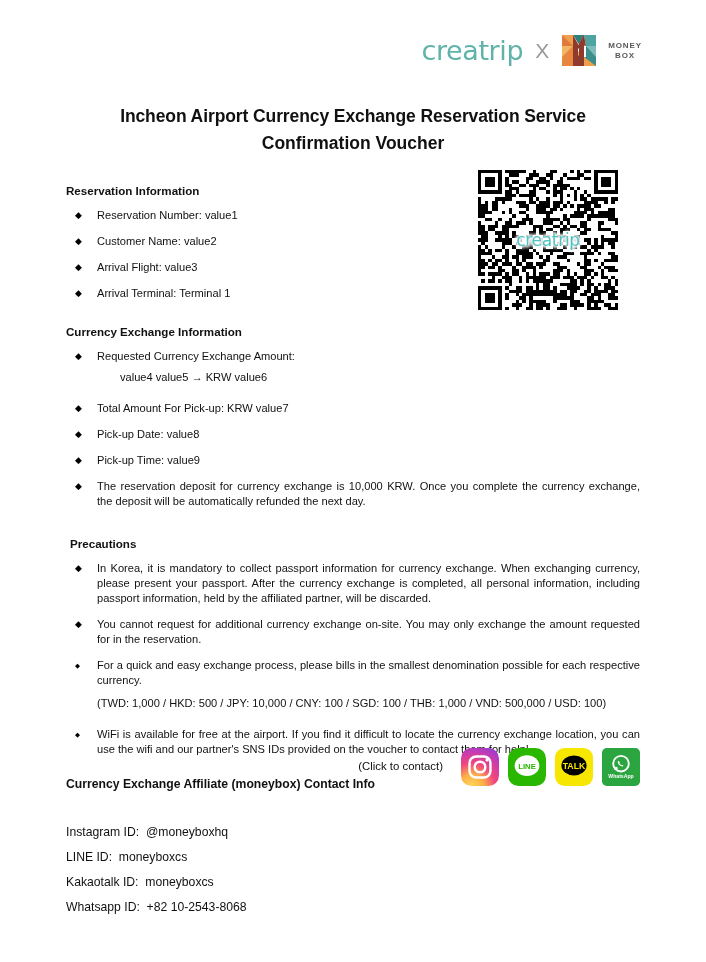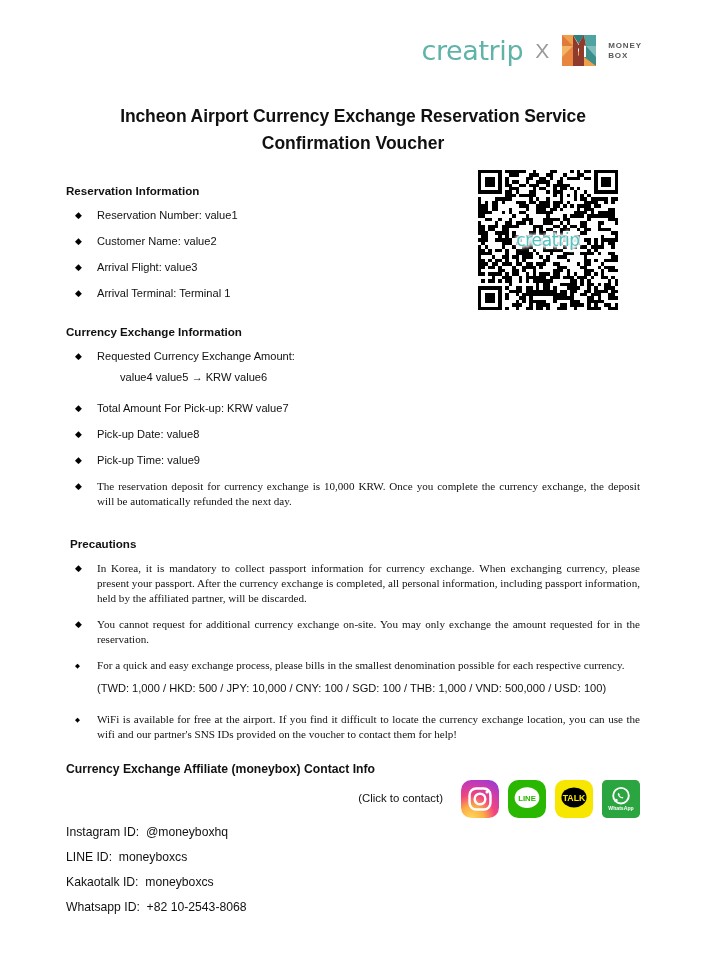--- a/index.html
+++ b/index.html
@@ -39,20 +39,21 @@
     padding: 0 1px;
   }
   .moneybox-mark { width: 36px; height: 33px; display: block; }
   .moneybox-text {
     font-size: 8px;
     line-height: 10px;
     letter-spacing: 0.9px;
     color: #58585a;
     font-weight: 700;
     font-family: "Liberation Sans", sans-serif;
+    text-align: center;
   }
 
   
   .doc-title {
     position: absolute;
     top: 106px;
     left: 0;
     width: 706px;
     text-align: center;
     font-size: 17.5px;
@@ -90,21 +91,21 @@
     line-height: 15px;
     color: #000;
     padding-left: 9px;
   }
   .bullet-row .diamond.small { font-size: 6.5px; }
   .bullet-row .btext {
     flex: 1;
     font-size: 11.1px;
     line-height: 15px;
   }
-  .bullet-row .btext.justified { text-align: justify; font-family: Liberation Serif, serif; }
+  .bullet-row .btext.justified { text-align: justify; }
 
   .sub-line {
     font-size: 11.1px;
     line-height: 15px;
     padding-left: 54px;
     margin-bottom: 16px;
   }
   .note-line {
     font-size: 11.1px;
     line-height: 15px;
@@ -134,21 +135,21 @@
     font-family: "DejaVu Sans", sans-serif;
     letter-spacing: -0.3px;
     text-shadow:
       0 0 3px #fff, 0 0 3px #fff, 0 0 4px #fff, 0 0 5px #fff,
       2px 0 3px #fff, -2px 0 3px #fff, 0 2px 3px #fff, 0 -2px 3px #fff;
   }
 
   
   .social-block {
     position: absolute;
-    top: 780px;
+    top: 748px;
     left: 66px;
     width: 574px;
     display: flex;
     align-items: center;
     justify-content: flex-end;
     gap: 9px;
   }
   .click-hint {
     font-size: 11.4px;
     color: #111;

